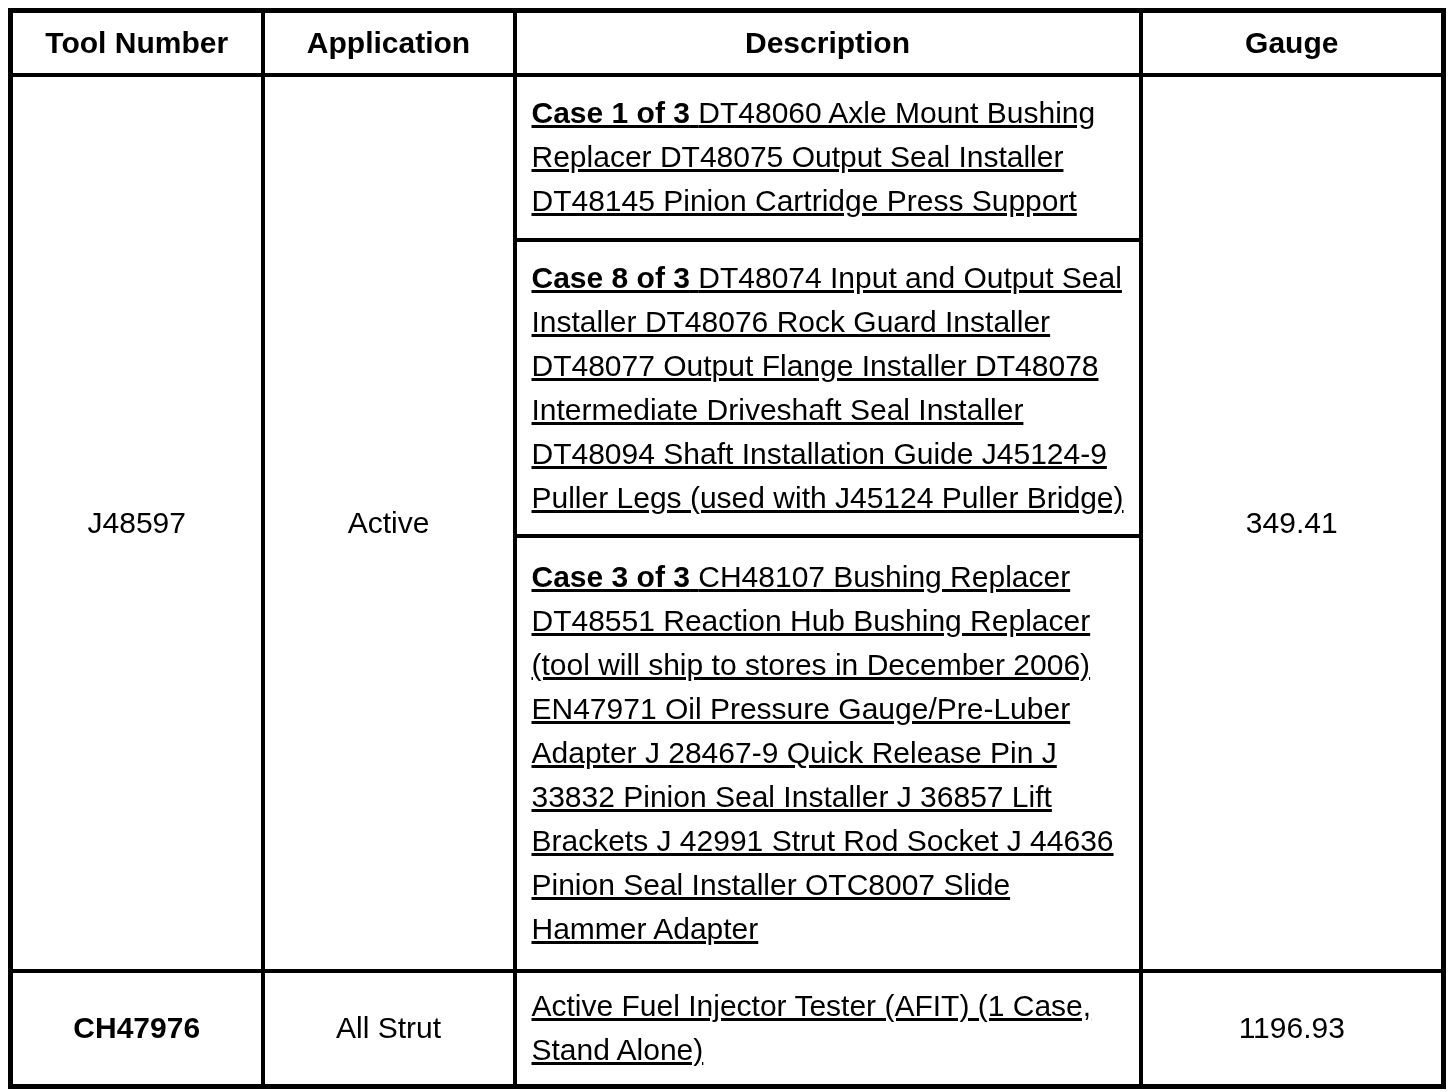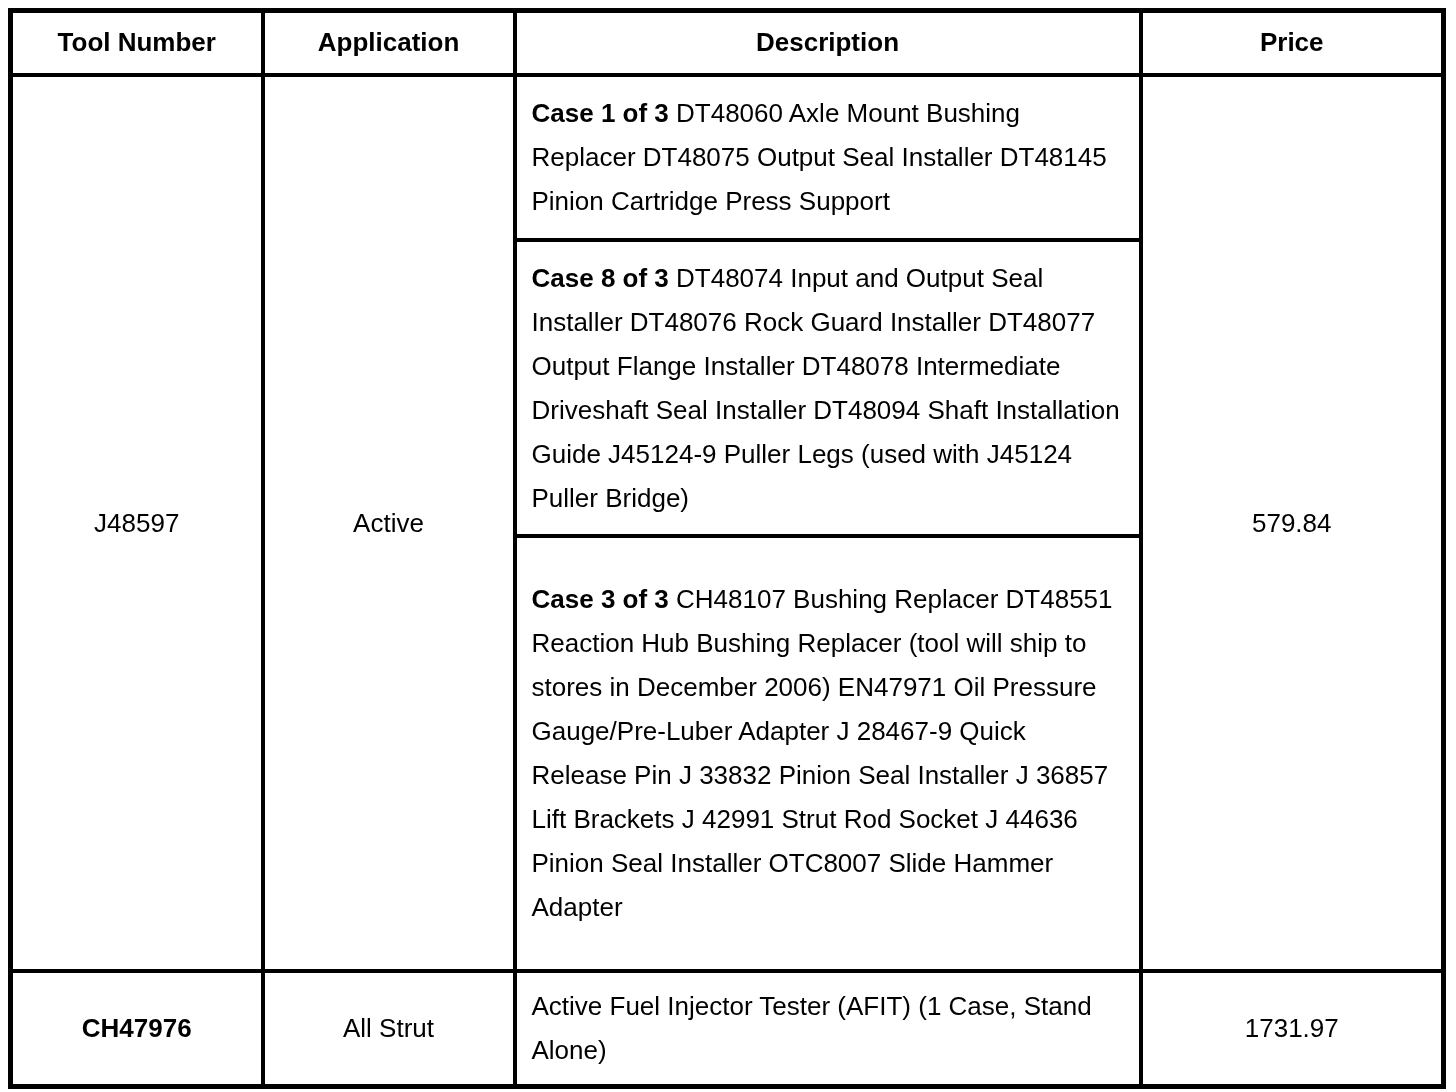--- a/index.html
+++ b/index.html
@@ -22,39 +22,40 @@
     border-collapse: collapse;
     table-layout: fixed;
     width: 1433px;
     height: 1076px;
     border: 5px solid #000000;
   }
   table.tools th,
   table.tools td {
     border: 4px solid #000000;
     box-sizing: border-box;
-    font-size: 26px;
+    font-size: 30px;
     vertical-align: middle;
     overflow: hidden;
   }
   th.hdr {
     font-weight: bold;
     text-align: center;
     height: 64px;
     padding: 0 6px;
   }
   td.center-cell {
     text-align: center;
     padding: 12px 10px;
     line-height: 34px;
   }
   td.desc-cell {
     text-align: left;
     padding: 6px 12px 6px 15px;
     line-height: 44px;
+    text-decoration: underline;
   }
   td.desc-cell .case-label {
     font-weight: bold;
   }
   .h-case1 { height: 165px; }
   .h-case2 { height: 296px; }
   .h-case3 { height: 435px; }
   .h-last  { height: 116px; font-weight: bold; }
 </style>
 </head>
@@ -66,46 +67,46 @@
       <col style="width:252px">
       <col style="width:252px">
       <col style="width:626px">
       <col style="width:303px">
     </colgroup>
     <thead>
       <tr>
         <th class="hdr">Tool Number</th>
         <th class="hdr">Application</th>
         <th class="hdr">Description</th>
-        <th class="hdr">Price</th>
+        <th class="hdr">Gauge</th>
       </tr>
     </thead>
     <tbody>
       <tr>
         <td class="center-cell" rowspan="3">J48597</td>
         <td class="center-cell" rowspan="3">Active</td>
         <td class="desc-cell h-case1">
           <span class="case-label">Case 1 of 3</span>
           <span>DT48060 Axle Mount Bushing Replacer DT48075 Output Seal Installer DT48145 Pinion Cartridge Press Support</span>
         </td>
-        <td class="center-cell" rowspan="3">579.84</td>
+        <td class="center-cell" rowspan="3">349.41</td>
       </tr>
       <tr>
         <td class="desc-cell h-case2">
           <span class="case-label">Case 8 of 3</span>
           <span>DT48074 Input and Output Seal Installer DT48076 Rock Guard Installer DT48077 Output Flange Installer DT48078 Intermediate Driveshaft Seal Installer DT48094 Shaft Installation Guide J45124-9 Puller Legs (used with J45124 Puller Bridge)</span>
         </td>
       </tr>
       <tr>
         <td class="desc-cell h-case3">
           <span class="case-label">Case 3 of 3</span>
           <span>CH48107 Bushing Replacer DT48551 Reaction Hub Bushing Replacer (tool will ship to stores in December 2006) EN47971 Oil Pressure Gauge/Pre-Luber Adapter J 28467-9 Quick Release Pin J 33832 Pinion Seal Installer J 36857 Lift Brackets J 42991 Strut Rod Socket J 44636 Pinion Seal Installer OTC8007 Slide Hammer Adapter</span>
         </td>
       </tr>
       <tr>
         <td class="center-cell h-last">CH47976</td>
         <td class="center-cell">All Strut</td>
         <td class="desc-cell">Active Fuel Injector Tester (AFIT) (1 Case, Stand Alone)</td>
-        <td class="center-cell">1731.97</td>
+        <td class="center-cell">1196.93</td>
       </tr>
     </tbody>
   </table>
 </div>
 
 </body></html>

